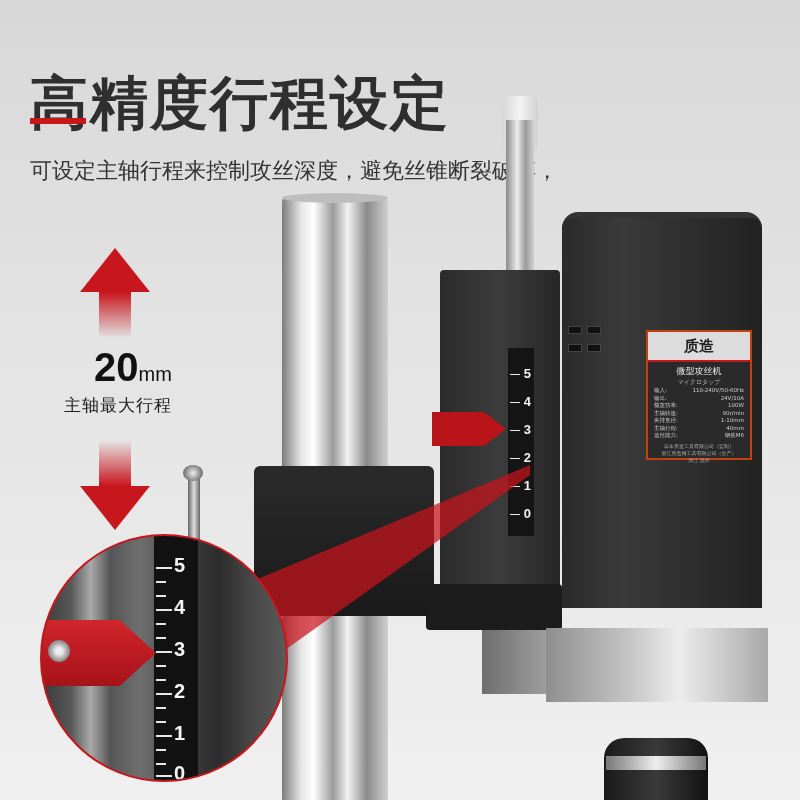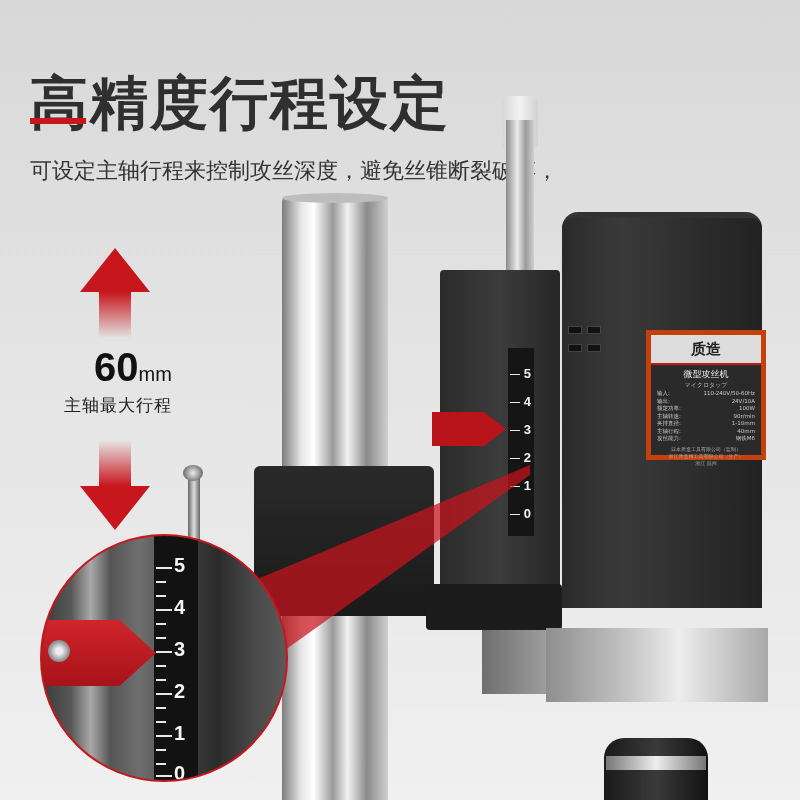--- a/index.html
+++ b/index.html
@@ -90,22 +90,22 @@
     position:absolute; left:562px; top:218px; width:200px; height:390px;
     background:linear-gradient(90deg,#2a2a2a 0%,#3a3a3a 30%,#2f2f2f 60%,#222 100%);
     border-radius:10px 10px 0 0;
   }
   .motor-top {
     position:absolute; left:562px; top:212px; width:200px; height:30px;
     background:#333; border-radius:16px 16px 0 0;
   }
   .vent { position:absolute; width:14px; height:8px; background:#111; border:1px solid #444; }
   .nameplate {
-    position:absolute; left:646px; top:330px; width:120px; height:130px;
-    background:#2a2a2a; border:5px solid #c2410c;
+    position:absolute; left:646px; top:330px; width:106px; height:130px;
+    background:#2a2a2a; border:2px solid #c2410c;
   }
   .nameplate .brand {
     height:30px; background:#dcdcdc; border-bottom:2px solid #c8161d;
     text-align:center; font-size:15px; font-weight:bold; color:#222; line-height:28px;
   }
   .nameplate .model { text-align:center; font-size:9px; color:#eee; margin-top:3px; }
   .nameplate .model-sub { text-align:center; font-size:6px; color:#bbb; }
   .spec-row { display:flex; justify-content:space-between; font-size:5.5px; color:#ccc; padding:0 6px; line-height:7.5px; }
   .maker { text-align:center; font-size:5px; color:#aaa; line-height:7px; margin-top:3px; }
 
@@ -192,21 +192,21 @@
 <div class="accent-bar"></div>
 <div class="desc">
   <span>可设定主轴行程来控制攻丝深度，避免丝锥断裂破碎，</span>
 </div>
 
 <div class="arrow-up">
   <div class="arrow-head-up"></div>
     <div class="arrow-shaft-up"></div>
 </div>
 <div class="stroke-value">
-  <span class="num">60</span><span class="unit">mm</span>
+  <span class="num">20</span><span class="unit">mm</span>
 </div>
 <div class="stroke-label">主轴最大行程</div>
 <div class="arrow-down">
   <div class="arrow-shaft-down"></div>
     <div class="arrow-head-down"></div>
 </div>
 
 <div class="column"></div>
 <div class="column-top"></div>
 <div class="handle"></div>

